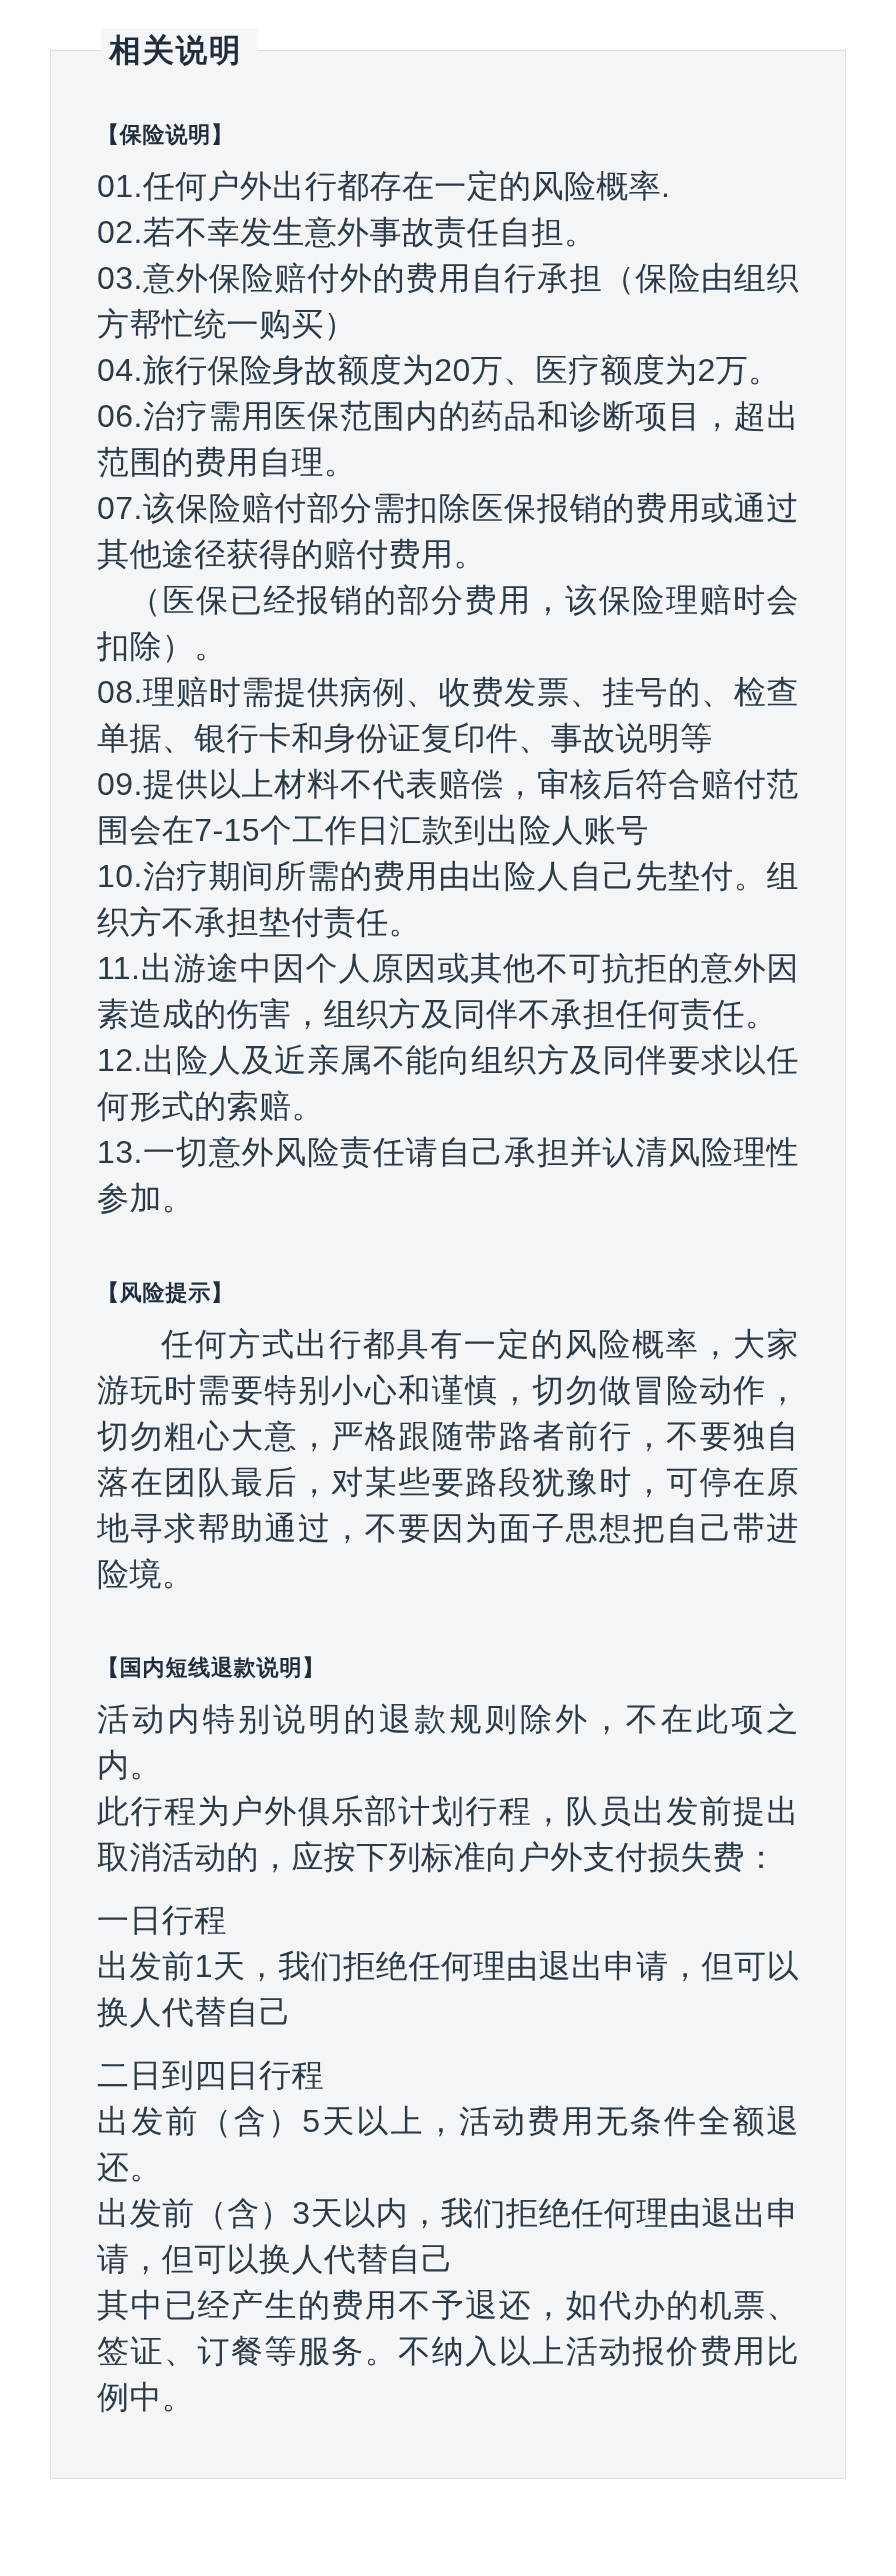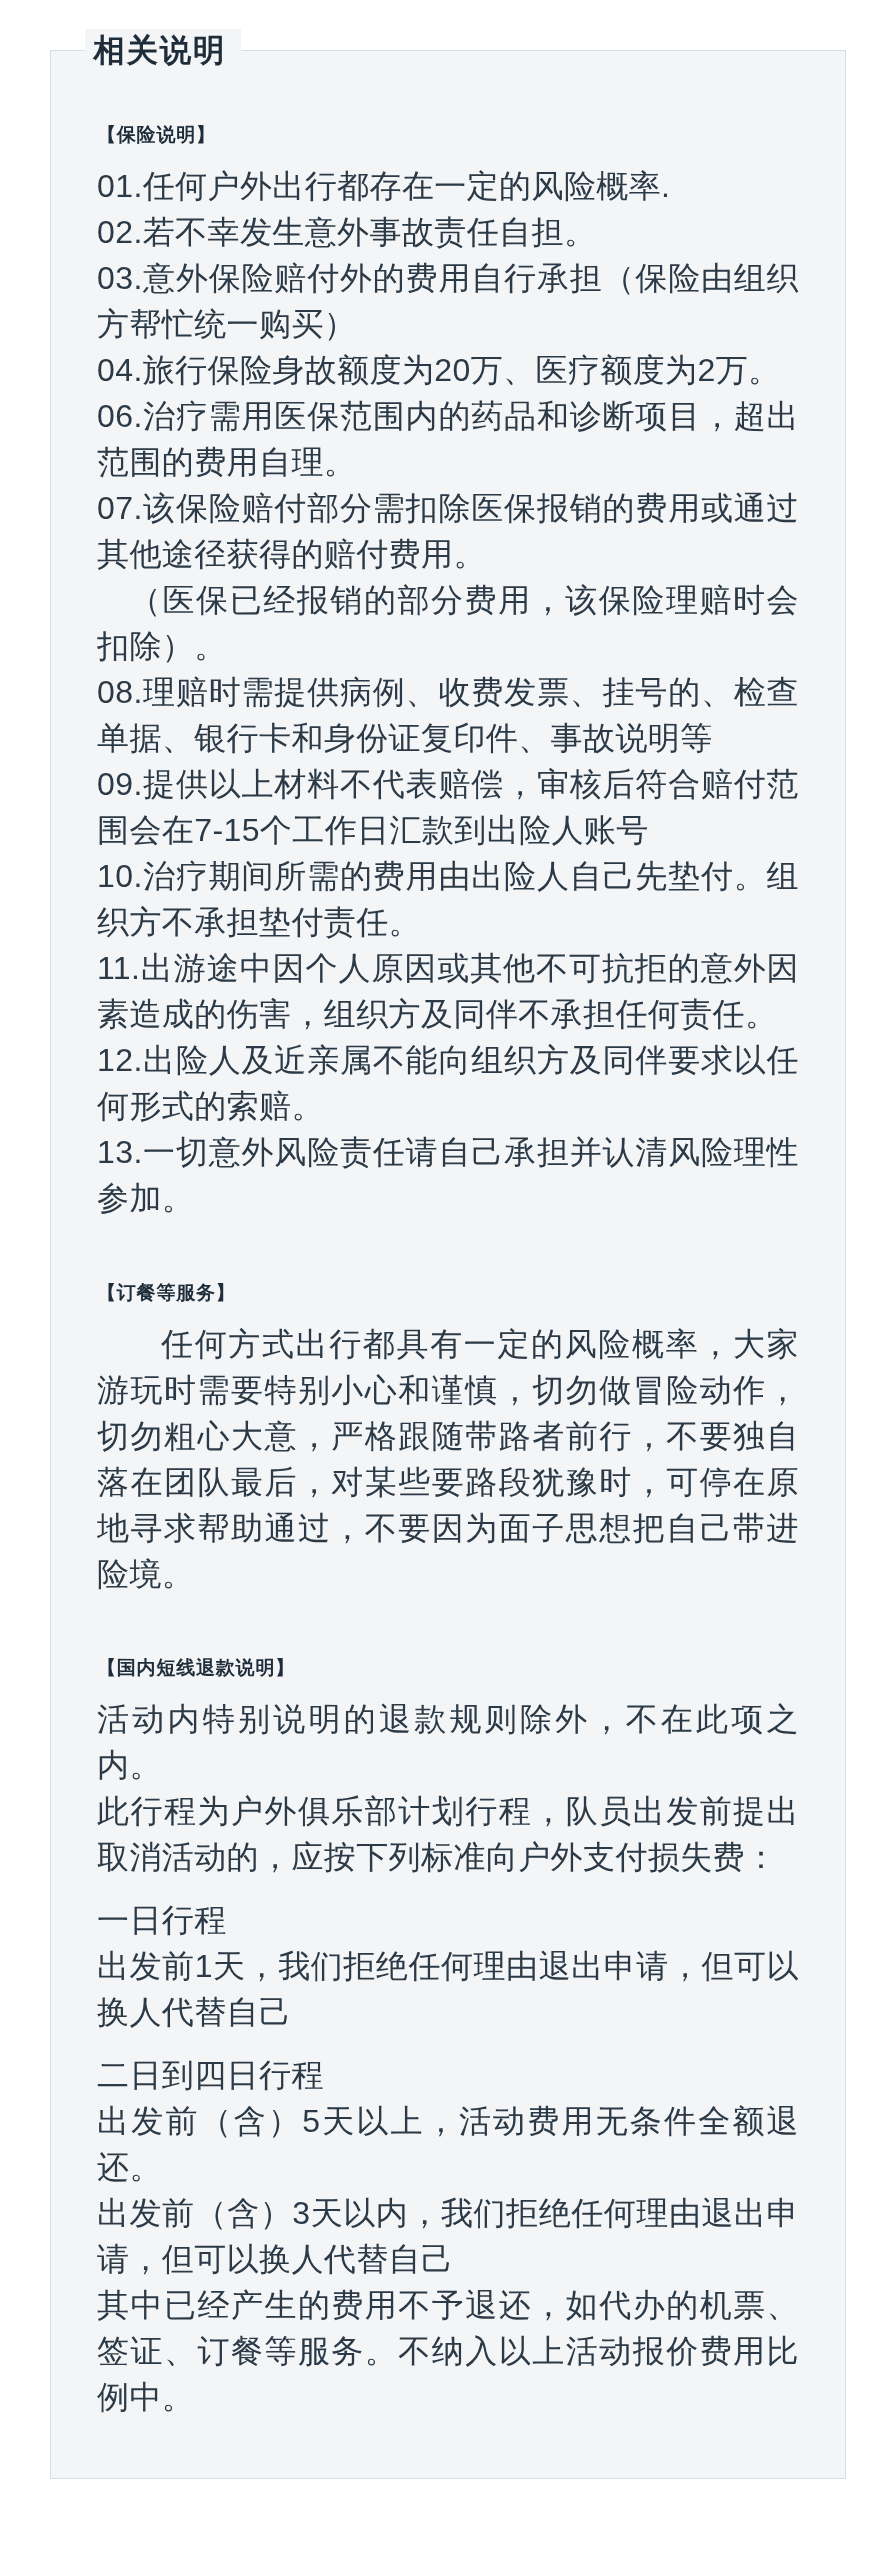--- a/index.html
+++ b/index.html
@@ -25,34 +25,34 @@
     position: relative;
     border: 0.8px solid #d9dee3;
     background: #f3f5f7;
     box-sizing: border-box;
     padding: 58px 46px 50px 46px;
     min-height: 2406px;
   }
   .card-title {
     position: absolute;
     top: -21.6px;
-    left: 34px;
+    left: 50px;
     background: #f3f5f7;
     padding: 0 15px 0 8.3px;
     font-size: 31.5px;
     font-weight: bold;
     letter-spacing: 1.7px;
     color: #1f2d3a;
     line-height: 43px;
   }
   .section {
     margin-bottom: 8.3px;
   }
   .section-heading {
-    font-size: 19px;
+    font-size: 22px;
     font-weight: bold;
     color: #1f2d3a;
     line-height: 51px;
     letter-spacing: 0.8px;
     margin: 0 0 3.3px 0;
   }
   .line {
     font-size: 32px;
     line-height: 46px;
     color: #2b3a46;
@@ -91,21 +91,21 @@
           <p class="line sub-indent">（医保已经报销的部分费用，该保险理赔时会扣除）。</p>
           <p class="line">08.理赔时需提供病例、收费发票、挂号的、检查单据、银行卡和身份证复印件、事故说明等</p>
           <p class="line">09.提供以上材料不代表赔偿，审核后符合赔付范围会在7-15个工作日汇款到出险人账号</p>
           <p class="line">10.治疗期间所需的费用由出险人自己先垫付。组织方不承担垫付责任。</p>
           <p class="line">11.出游途中因个人原因或其他不可抗拒的意外因素造成的伤害，组织方及同伴不承担任何责任。</p>
           <p class="line">12.出险人及近亲属不能向组织方及同伴要求以任何形式的索赔。</p>
           <p class="line">13.一切意外风险责任请自己承担并认清风险理性参加。</p>
         </div>
         <div class="spacer"></div>
         <div class="section">
-          <div class="section-heading">【订餐等服务】</div>
+          <div class="section-heading">【风险提示】</div>
           <p class="line indent">任何方式出行都具有一定的风险概率，大家游玩时需要特别小心和谨慎，切勿做冒险动作，切勿粗心大意，严格跟随带路者前行，不要独自落在团队最后，对某些要路段犹豫时，可停在原地寻求帮助通过，不要因为面子思想把自己带进险境。</p>
         </div>
         <div class="spacer"></div>
         <div class="section">
           <div class="section-heading">【国内短线退款说明】</div>
           <p class="line">活动内特别说明的退款规则除外，不在此项之内。</p>
           <p class="line">此行程为户外俱乐部计划行程，队员出发前提出取消活动的，应按下列标准向户外支付损失费：</p>
           <div class="spacer-small"></div>
           <p class="line">一日行程</p>
           <p class="line">出发前1天，我们拒绝任何理由退出申请，但可以换人代替自己</p>

